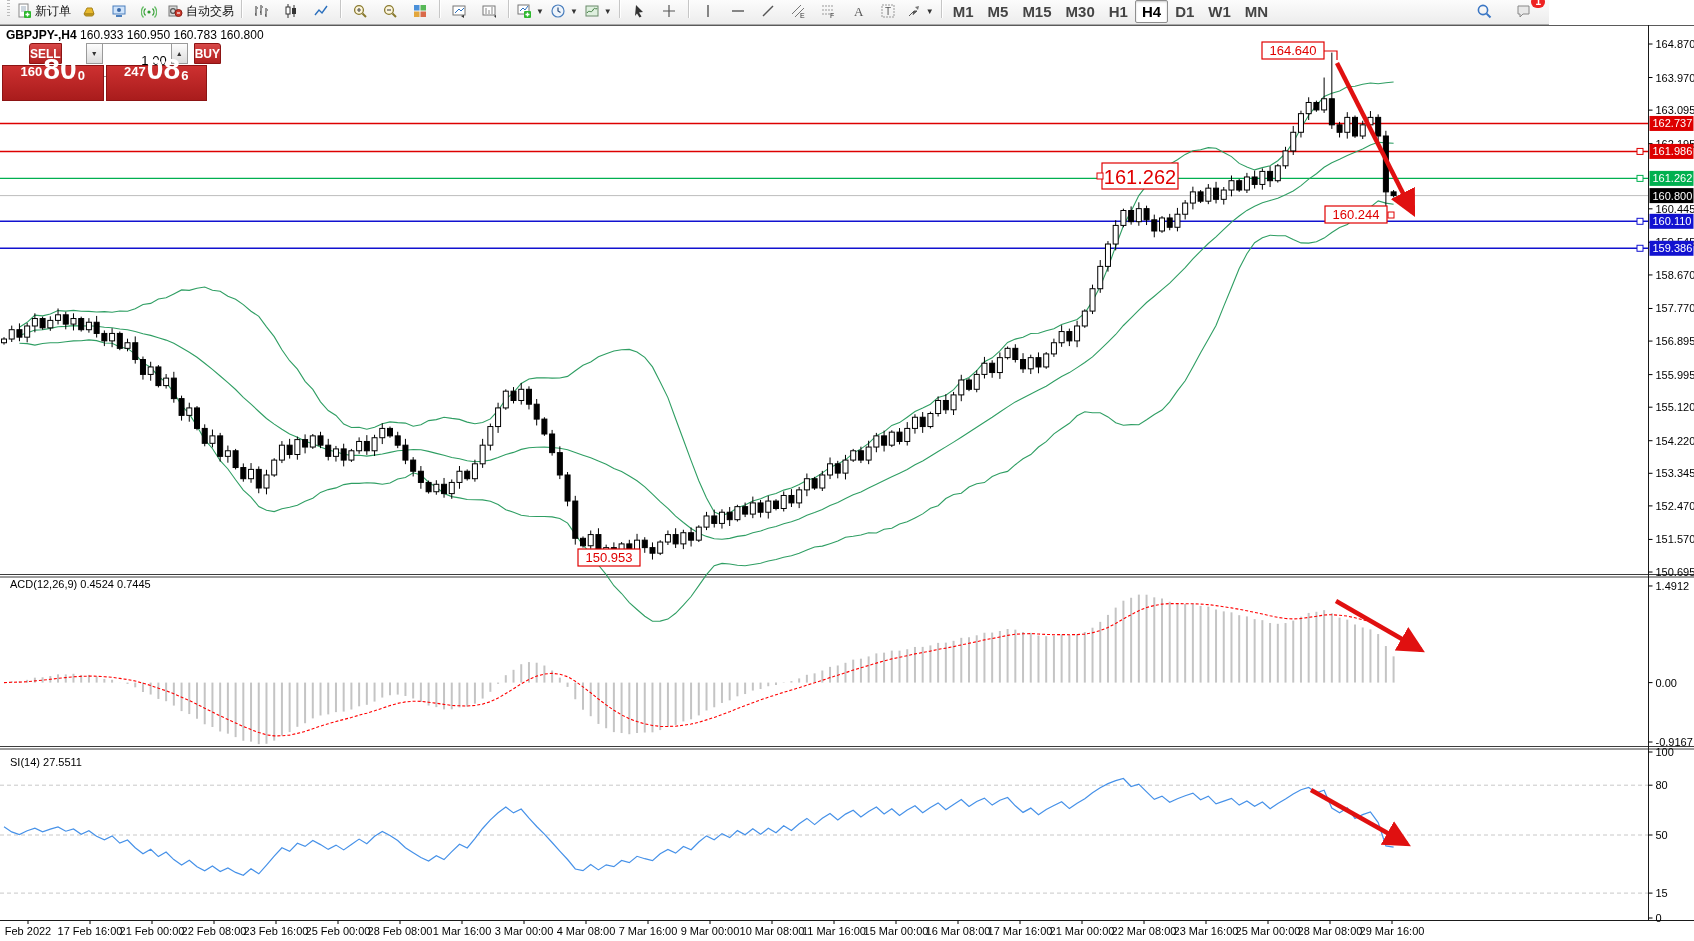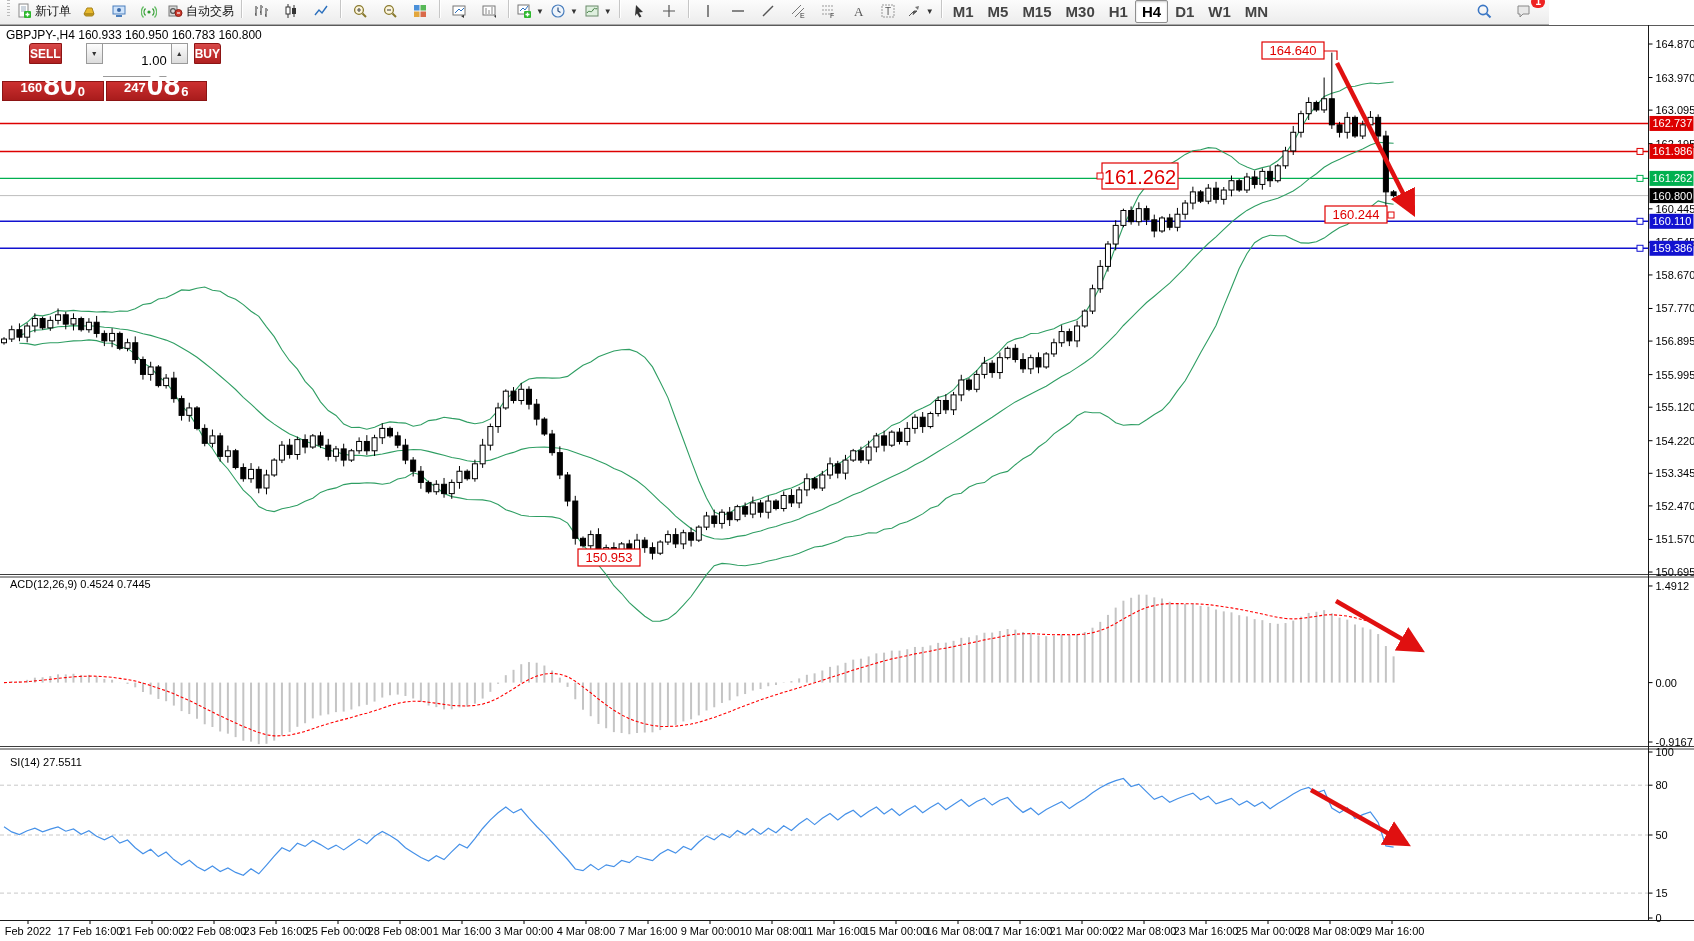--- a/index.html
+++ b/index.html
@@ -16,38 +16,38 @@
   .caret{font-size:8px;color:#333;margin-left:1px;}
   .tf-btn{font-size:15px;font-weight:bold;color:#444;padding:2px 6px;border:1px solid transparent;border-radius:2px;}
   .tf-btn.active{background:#fff;border:1px solid #8f8f8f;box-shadow:inset 0 1px 2px rgba(0,0,0,.2);color:#000;}
   #tb-right{margin-left:auto;display:flex;align-items:center;gap:10px;padding-right:6px;}
   .badge{position:absolute;top:-5px;right:-7px;background:#e22;color:#fff;border-radius:8px;
     font-size:10px;font-weight:bold;padding:0 4px;line-height:12px;}
   
   #chartwin{position:absolute;left:0;top:25px;width:1694px;height:916px;background:#fff;}
   #chart-svg{position:absolute;left:0;top:0;}
   #symbol-title{position:absolute;left:6px;top:3px;font-size:12px;color:#000;z-index:5;}
-  #symbol-title .sym{font-weight:normal;}
+  #symbol-title .sym{font-weight:bold;}
   
   .pane-label{position:absolute;left:10px;font-size:11px;color:#000;z-index:5;}
   
   #tpanel{position:absolute;left:2px;top:18px;width:205px;z-index:6;}
   #tp-row1{display:flex;height:21px;gap:0;}
   .tp-btn{background:linear-gradient(#d84848,#b02020);border:1px solid #8c1414;color:#fff;
     font-size:12px;font-weight:bold;display:flex;align-items:center;justify-content:center;margin-left:27px;}
   #tp-sell{width:40px;border-radius:3px 0 0 0;}
   #tp-buy{width:40px;margin-left:6px;border-radius:0 3px 0 0;}
   #tp-stepper{display:flex;margin-left:24px;margin-right:0;}
   .step-btn{width:15px;background:linear-gradient(#fdfdfd,#dcdcdc);border:1px solid #9a9a9a;
     font-size:7px;color:#333;display:flex;align-items:center;justify-content:center;}
   #vol-input{width:60px;border:1px solid #9a9a9a;border-left:none;border-right:none;
     text-align:right;font-size:13px;padding:16px 4px;outline:none;}
   #tp-row2{display:flex;margin-top:1px;height:36px;gap:2px;}
   .px-box{flex:1;background:linear-gradient(#cd3030,#a91c1c);border:1px solid #8c1414;color:#fff;
-    display:flex;align-items:flex-end;justify-content:center;padding-bottom:2px;margin-top:16px;}
+    display:flex;align-items:flex-end;justify-content:center;padding-bottom:18px;}
   .px-small{font-size:13px;font-weight:bold;margin-bottom:3px;}
   .px-big{font-size:30px;font-weight:bold;line-height:26px;margin:0 1px;}
   .px-sup{font-size:13px;font-weight:bold;align-self:flex-start;margin-top:2px;}
 </style>
 </head>
 <body>
 
 <div id="stage">
   <div id="toolbar">
       <div class="grip"></div>

